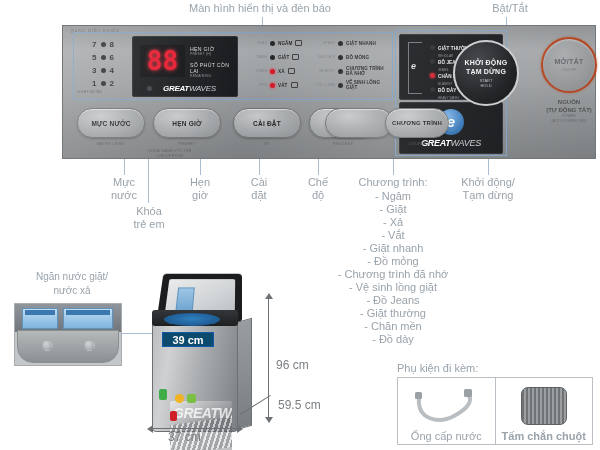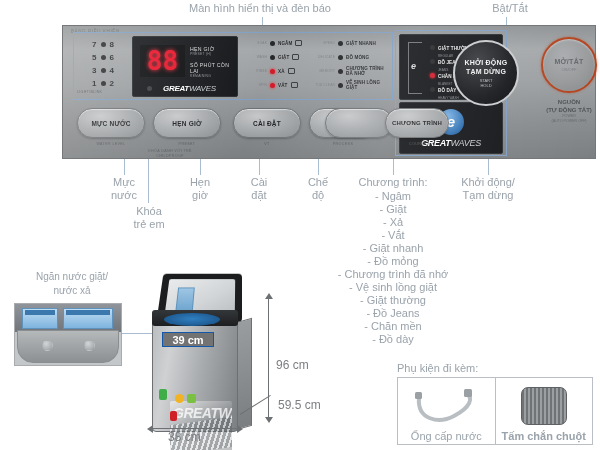--- a/index.html
+++ b/index.html
@@ -194,21 +194,21 @@
     background: linear-gradient(180deg,#34373a,#1d1f21);
     border-radius:3px;
   }
   #wm-drum{
     position:absolute; left:24px; top:41px; width:56px; height:13px;
     background: radial-gradient(ellipse at 50% 45%, #2f7fbf 0%, #1e5a92 70%, #15436e 100%);
     border-radius:50%;
   }
   #wm-badge{
     position:absolute; left:22px; top:60px; width:52px; height:15px;
-    background:#737373; border:1px solid #1257a8;
+    background:#0c4a6e; border:1px solid #1257a8;
     display:flex; align-items:center; justify-content:center;
     color:#fff; font-size:11px; font-weight:bold;
   }
   #wm-graphic{
     position:absolute; left:17px; top:86px; width:62px; height:52px;
     background: linear-gradient(160deg, rgba(255,255,255,.55), rgba(120,125,130,.25) 50%, rgba(60,64,68,.35));
     border-radius:2px;
     overflow:hidden;
   }
   #wm-graphic .wave{
@@ -510,22 +510,22 @@
   <div class="callout" style="left:283px; top:176px; width:220px; text-align:center;">Chương trình:</div>
   <div id="prog-list" style="position:absolute; left:283px; top:190px; width:220px;">
     <div class="callout" style="position:static; width:100%;">- Ngâm</div>
     <div class="callout" style="position:static; width:100%;">- Giặt</div>
     <div class="callout" style="position:static; width:100%;">- Xả</div>
     <div class="callout" style="position:static; width:100%;">- Vắt</div>
     <div class="callout" style="position:static; width:100%;">- Giặt nhanh</div>
     <div class="callout" style="position:static; width:100%;">- Đồ mỏng</div>
     <div class="callout" style="position:static; width:100%;">- Chương trình đã nhớ</div>
     <div class="callout" style="position:static; width:100%;">- Vệ sinh lồng giặt</div>
+    <div class="callout" style="position:static; width:100%;">- Đồ Jeans</div>
     <div class="callout" style="position:static; width:100%;">- Giặt thường</div>
-    <div class="callout" style="position:static; width:100%;">- Đồ Jeans</div>
     <div class="callout" style="position:static; width:100%;">- Chăn mền</div>
     <div class="callout" style="position:static; width:100%;">- Đồ dày</div>
   </div>
 
   <div class="callout" style="left:432px; top:176px; width:112px;">Khởi động/
 Tạm dừng</div>
 
   <div class="callout" style="left:8px; top:270px; width:128px; font-size:10px; line-height:14px;">Ngăn nước giặt/
 nước xả</div>
 
@@ -568,21 +568,21 @@
   </div>
 
   <div class="dimline" style="left:268px; top:298px; width:1px; height:120px;"></div>
   <div class="arrow" style="left:265px; top:293px; border-left:4px solid transparent; border-right:4px solid transparent; border-bottom:6px solid #6e7173;"></div>
   <div class="arrow" style="left:265px; top:417px; border-left:4px solid transparent; border-right:4px solid transparent; border-top:6px solid #6e7173;"></div>
   <div class="dim-lbl" style="left:276px; top:358px;">96 cm</div>
 
   <div class="dimline" style="left:152px; top:428px; width:86px; height:1px;"></div>
   <div class="arrow" style="left:147px; top:425px; border-top:4px solid transparent; border-bottom:4px solid transparent; border-right:6px solid #6e7173;"></div>
   <div class="arrow" style="left:237px; top:425px; border-top:4px solid transparent; border-bottom:4px solid transparent; border-left:6px solid #6e7173;"></div>
-  <div class="dim-lbl" style="left:168px; top:430px;">38 cm</div>
+  <div class="dim-lbl" style="left:168px; top:430px;">37 cm</div>
 
   <div class="dimline" style="left:240px; top:414px; width:36px; height:1px; transform:rotate(-32deg); transform-origin:left center;"></div>
   <div class="dim-lbl" style="left:278px; top:398px;">59.5 cm</div>
 
   <div id="acc-wrap">
     <div id="acc-title">Phụ kiện đi kèm:</div>
     <div id="acc-box">
       <div class="acc-cell">
         <div class="acc-art">
           <svg id="hose" width="74" height="40" viewBox="0 0 74 40">

